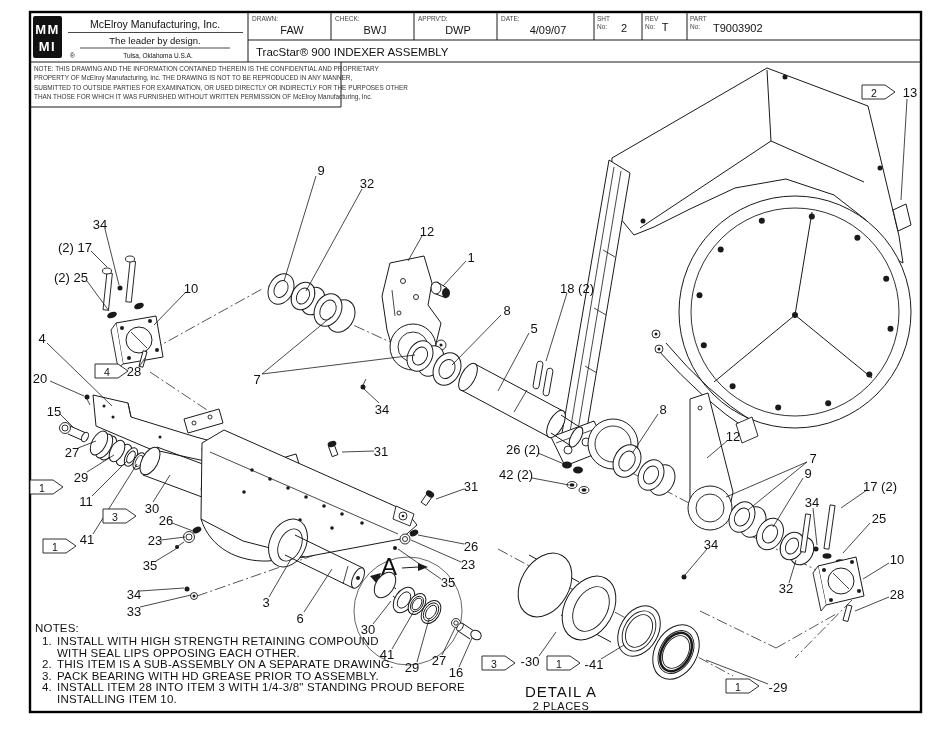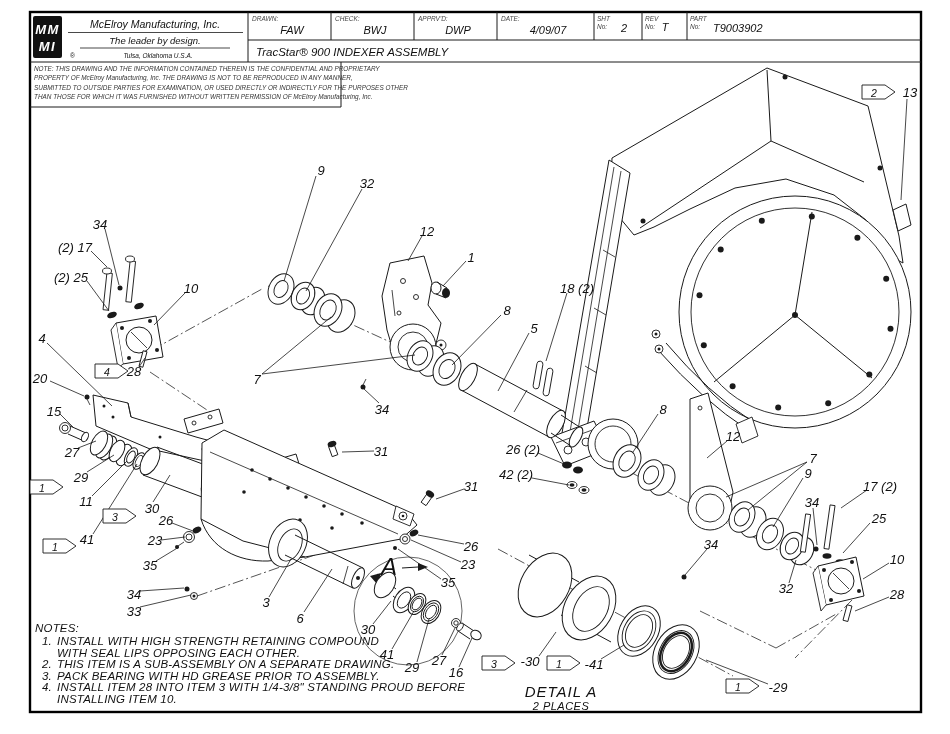--- a/index.html
+++ b/index.html
@@ -1,16 +1,16 @@
 <!DOCTYPE html>
 <html><head>
 <meta charset="utf-8">
 <style>
   html,body{margin:0;padding:0;background:#e8e8e8;}
-  .page{width:950px;height:734px;background:#fff;position:relative;margin:0 auto;font-style:italic;}
+  .page{width:950px;height:734px;background:#fff;position:relative;margin:0 auto;}
   svg{display:block;}
   svg text{font-family:"Liberation Sans",sans-serif;fill:#111;}
   .ln{stroke:#1a1a1a;stroke-width:1;fill:none;}
   .thin{stroke:#1a1a1a;stroke-width:0.8;fill:none;}
   .wf{fill:#ffffff;stroke:#1a1a1a;stroke-width:1;}
   .wf2{fill:#ffffff;stroke:#1a1a1a;stroke-width:0.9;}
   .bf{fill:#1a1a1a;stroke:none;}
   .dash{stroke:#2a2a2a;stroke-width:0.8;fill:none;stroke-dasharray:11,3,2,3;}
   .border{fill:none;stroke:#000;stroke-width:2.4;}
   .tb{stroke:#1a1a1a;stroke-width:1;}

